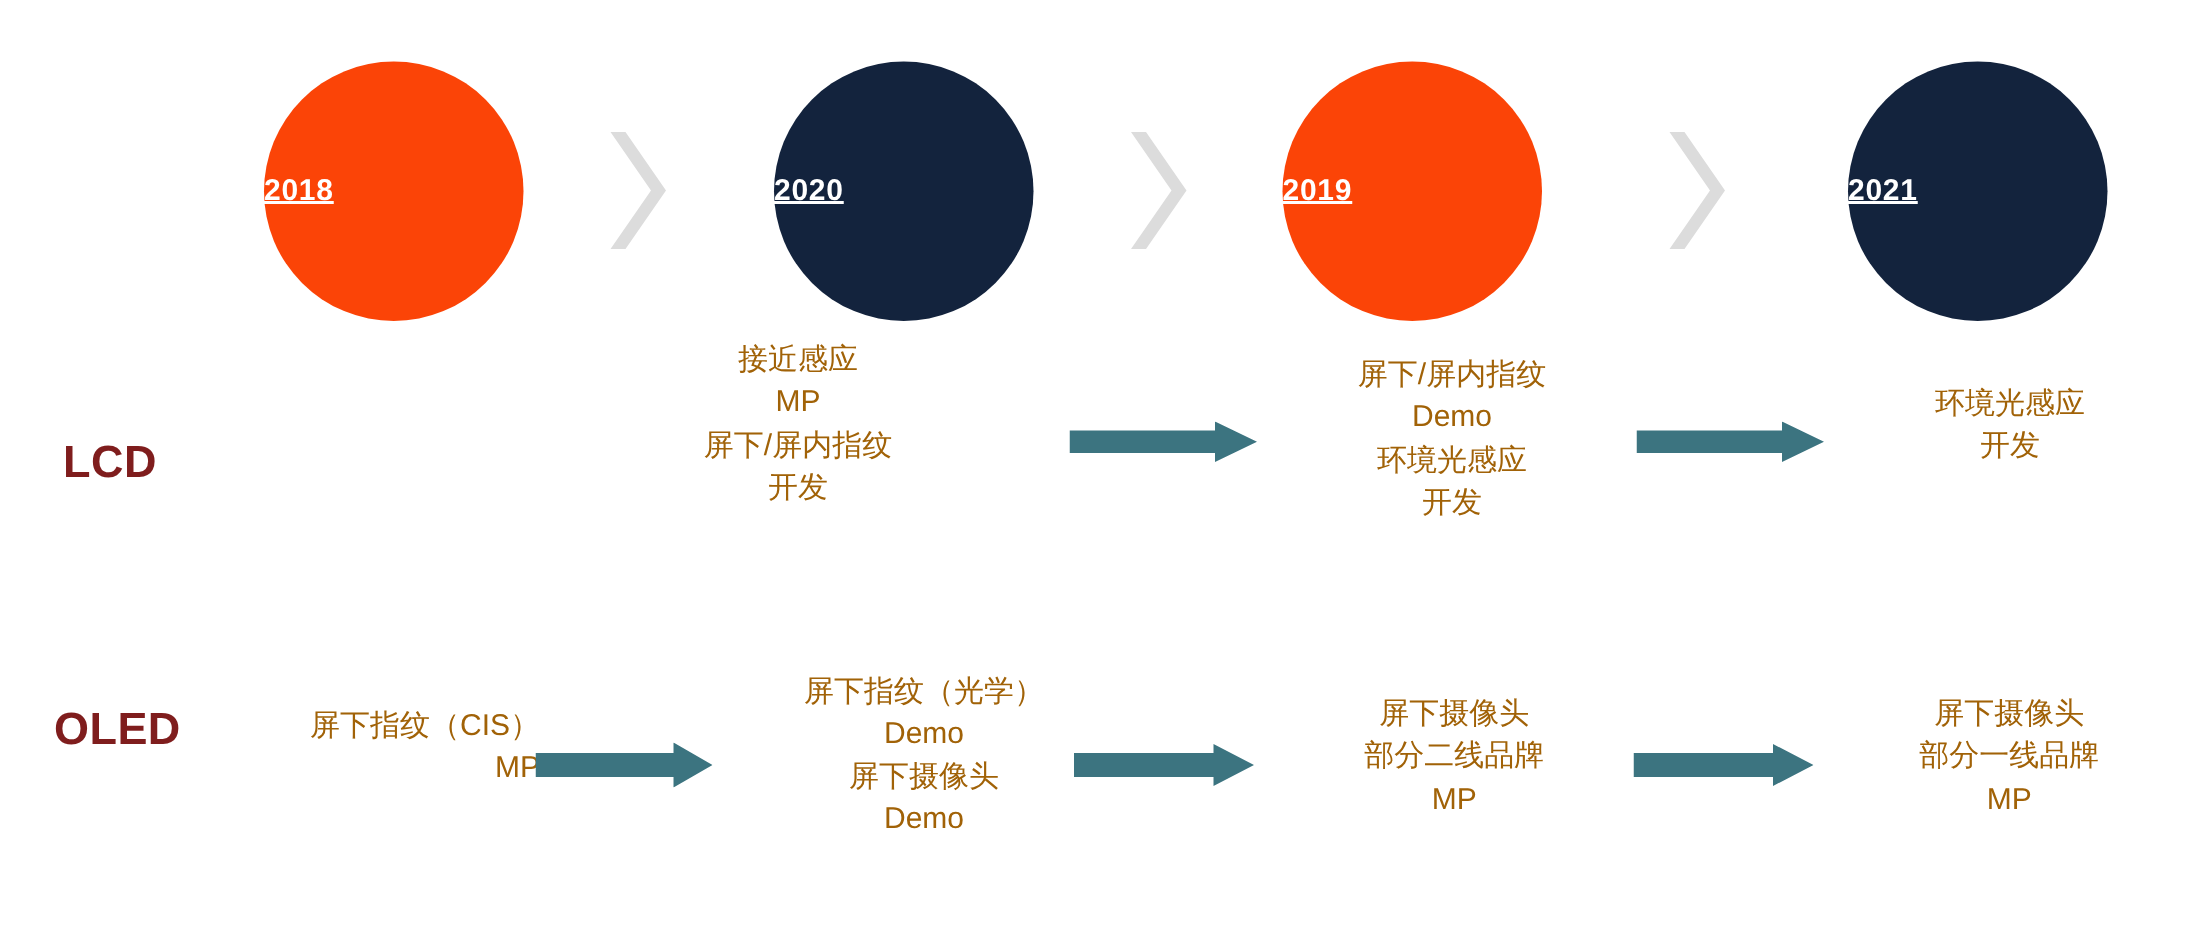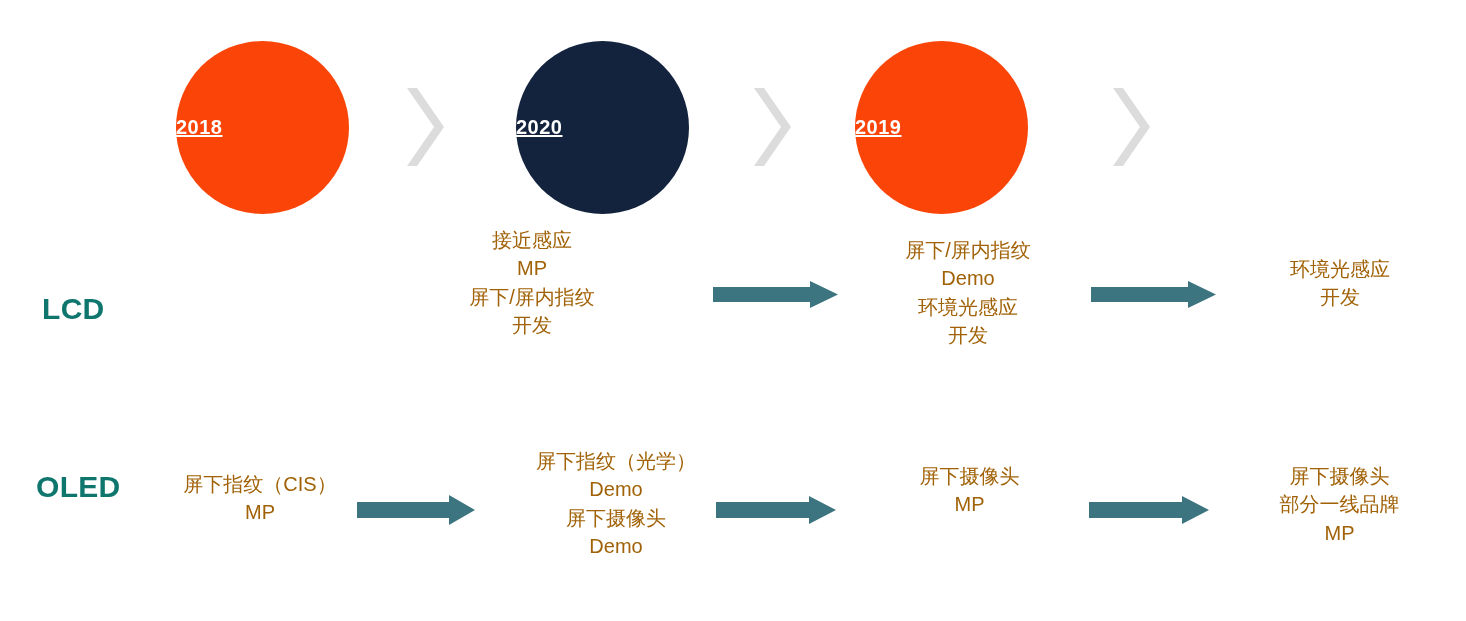--- a/index.html
+++ b/index.html
@@ -43,21 +43,21 @@
     width: 46px;
     height: 78px;
   }
   .chevron svg { display: block; width: 100%; height: 100%; }
 
   
   .row-label {
     position: absolute;
     font-size: 30px;
     font-weight: bold;
-    color: #0f766e;
+    color: #7f1d1d;
     letter-spacing: 0.3px;
     white-space: nowrap;
   }
 
   
   .cell-text {
     position: absolute;
     text-align: center;
     font-size: 20px;
     line-height: 1.42;
@@ -82,20 +82,23 @@
   </div>
 
   <div class="year-circle navy" style="left:516px; top:41px;">
     <span>2020</span>
   </div>
 
   <div class="year-circle orange" style="left:855px; top:41px;">
     <span>2019</span>
   </div>
 
+  <div class="year-circle navy" style="left:1232px; top:41px;">
+    <span>2021</span>
+  </div>
 
   <div class="chevron" style="left:401px; top:88px;">
     <svg viewBox="0 0 46 78" preserveAspectRatio="none">
       <polygon points="6,0 33,39 6,78 16,78 43,39 16,0" fill="#DCDCDC"></polygon>
     </svg>
   </div>
 
   <div class="chevron" style="left:748px; top:88px;">
     <svg viewBox="0 0 46 78" preserveAspectRatio="none">
       <polygon points="6,0 33,39 6,78 16,78 43,39 16,0" fill="#DCDCDC"></polygon>
@@ -136,34 +139,35 @@
   </div>
 
   <div class="teal-arrow" style="left:1091px; top:281px; width:125px; height:27px;">
     <svg viewBox="0 0 125 27" preserveAspectRatio="none">
       <polygon points="0,6 97,6 97,0 125,13.5 97,27 97,21 0,21" fill="#3C7480"></polygon>
     </svg>
   </div>
 
   <div class="row-label" style="left:36px; top:470px;">OLED</div>
 
-  <div class="cell-text" style="left:160px; top:470px; width:200px;">
+  <div class="cell-text" style="left:160px; top:470px; width:200px;text-align:right;">
     <span class="line">屏下指纹（CIS）</span>
     <span class="line">MP</span>
   </div>
 
   <div class="cell-text" style="left:500px; top:447px; width:232px;">
     <span class="line">屏下指纹（光学）</span>
     <span class="line">Demo</span>
     <span class="line">屏下摄像头</span>
     <span class="line">Demo</span>
   </div>
 
   <div class="cell-text" style="left:862px; top:462px; width:215px;">
     <span class="line">屏下摄像头</span>
+    <span class="line">部分二线品牌</span>
     <span class="line">MP</span>
   </div>
 
   <div class="cell-text" style="left:1232px; top:462px; width:215px;">
     <span class="line">屏下摄像头</span>
     <span class="line">部分一线品牌</span>
     <span class="line">MP</span>
   </div>
 
   <div class="teal-arrow" style="left:357px; top:495px; width:118px; height:30px;">

